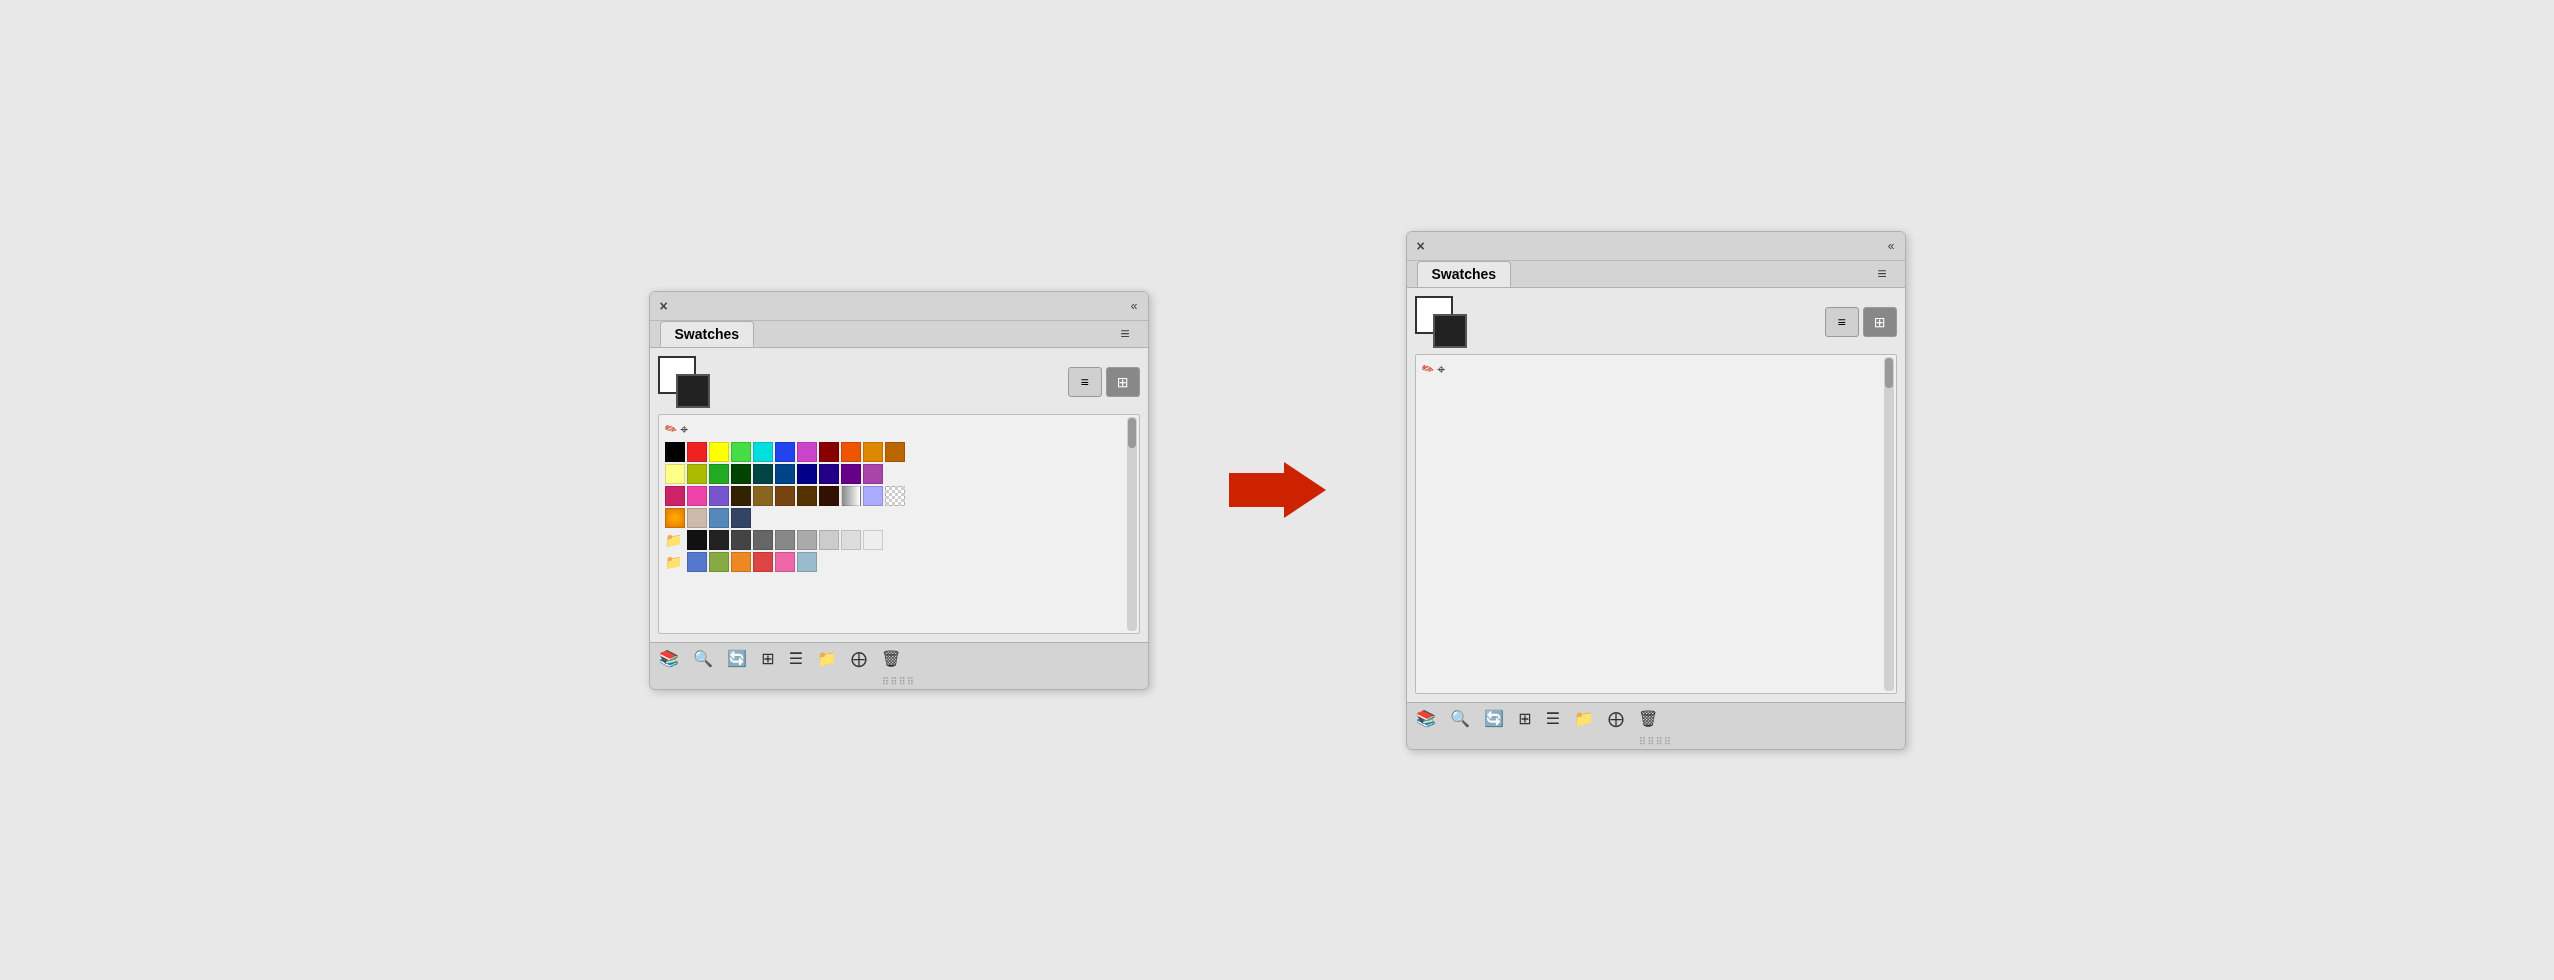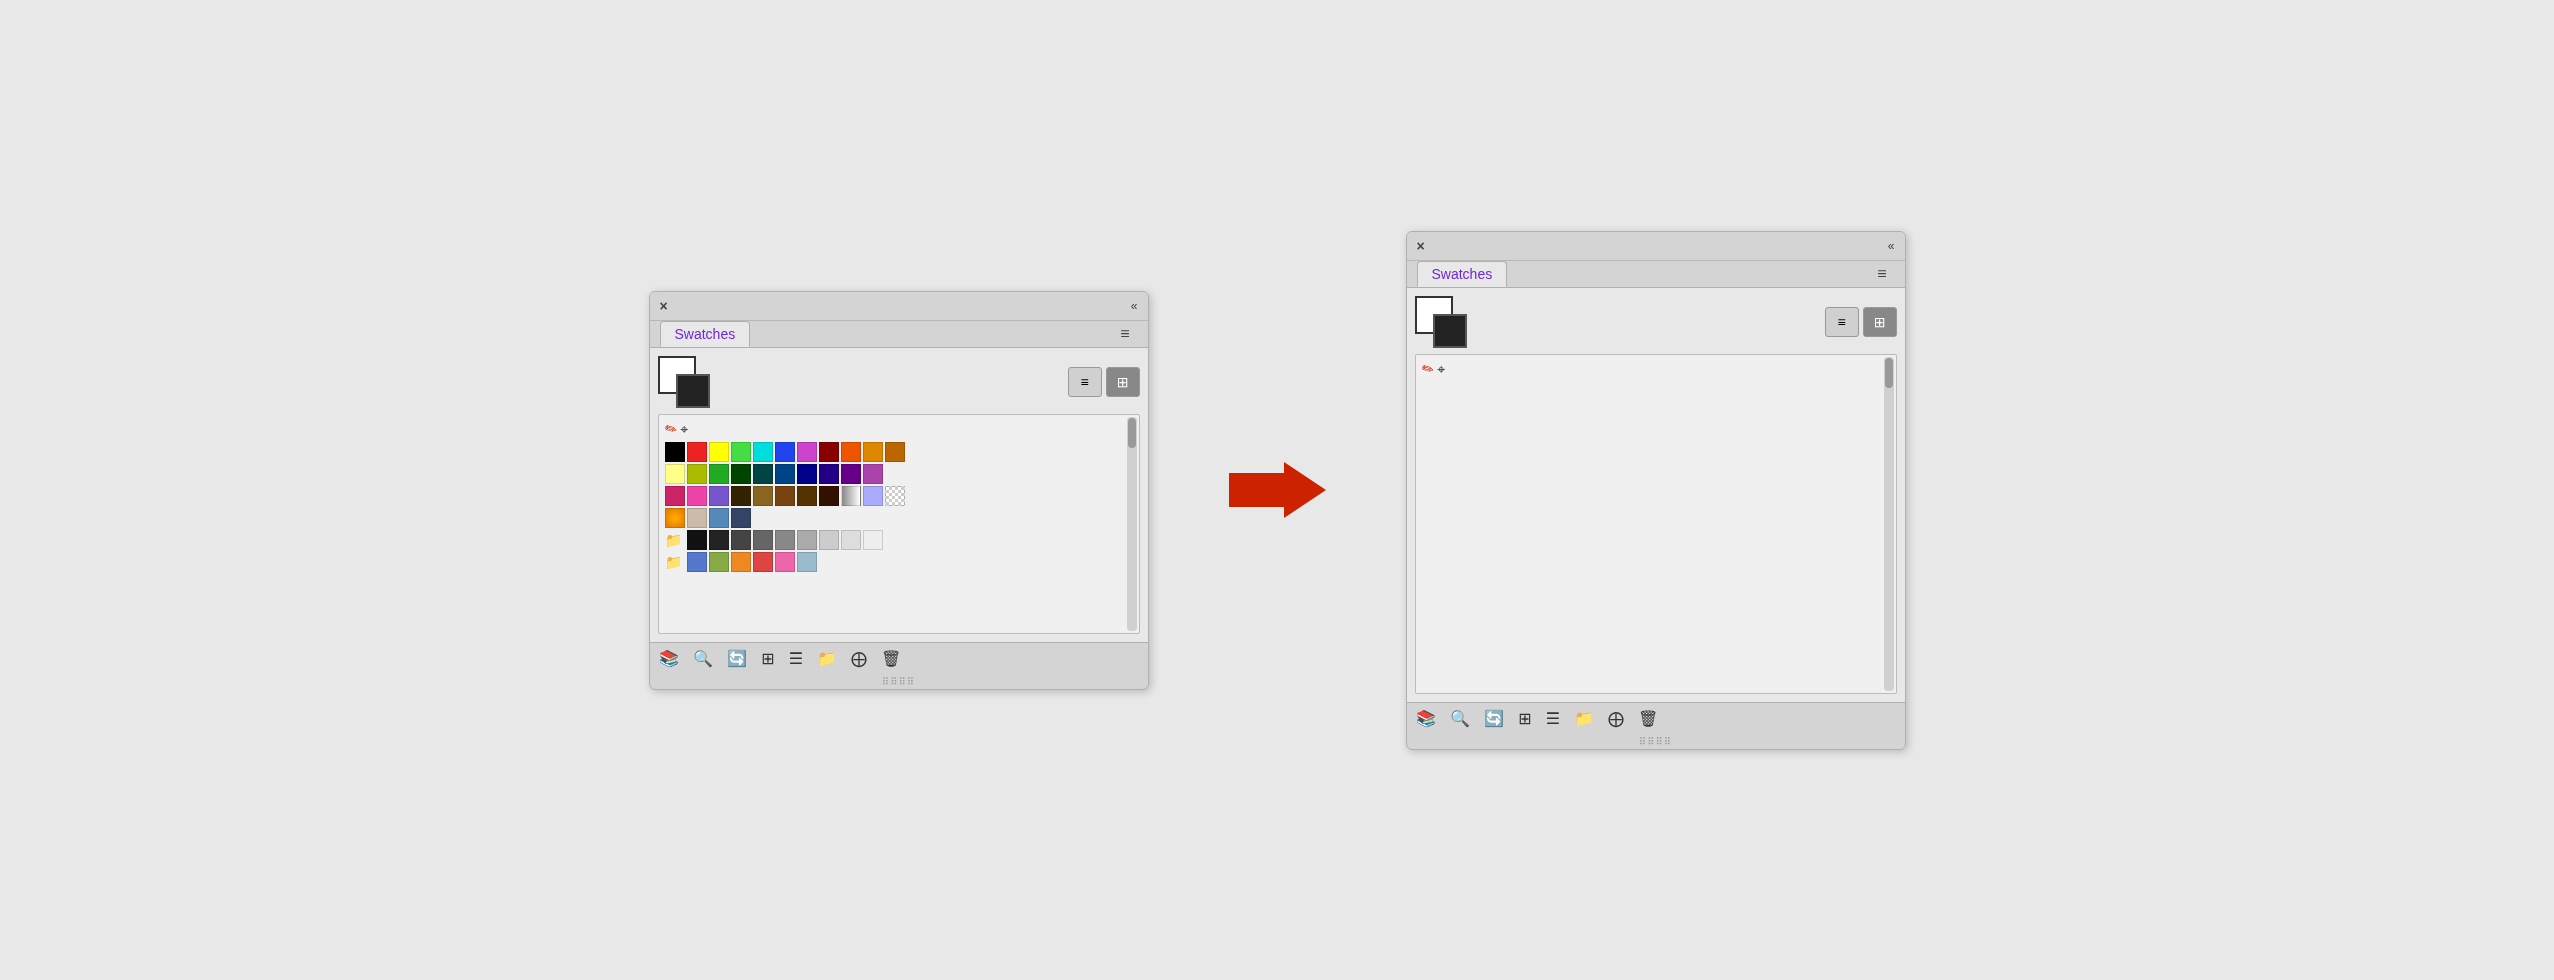--- a/index.html
+++ b/index.html
@@ -50,22 +50,22 @@
       align-items: flex-end;
       padding: 0 10px;
       border-bottom: 1px solid #b0b0b0;
     }
     .panel-tab {
       background: #d4d4d4;
       border: 1px solid #b0b0b0;
       border-bottom: none;
       padding: 4px 14px;
       font-size: 14px;
-      font-weight: normal;
-      color: #6d28d9;
+      font-weight: bold;
+      color: #000000;
       border-radius: 4px 4px 0 0;
       cursor: pointer;
       margin-right: 2px;
     }
     .panel-tab.active {
       background: #e8e8e8;
       border-bottom: 1px solid #e8e8e8;
     }
     .panel-tab-spacer {
       flex: 1;

